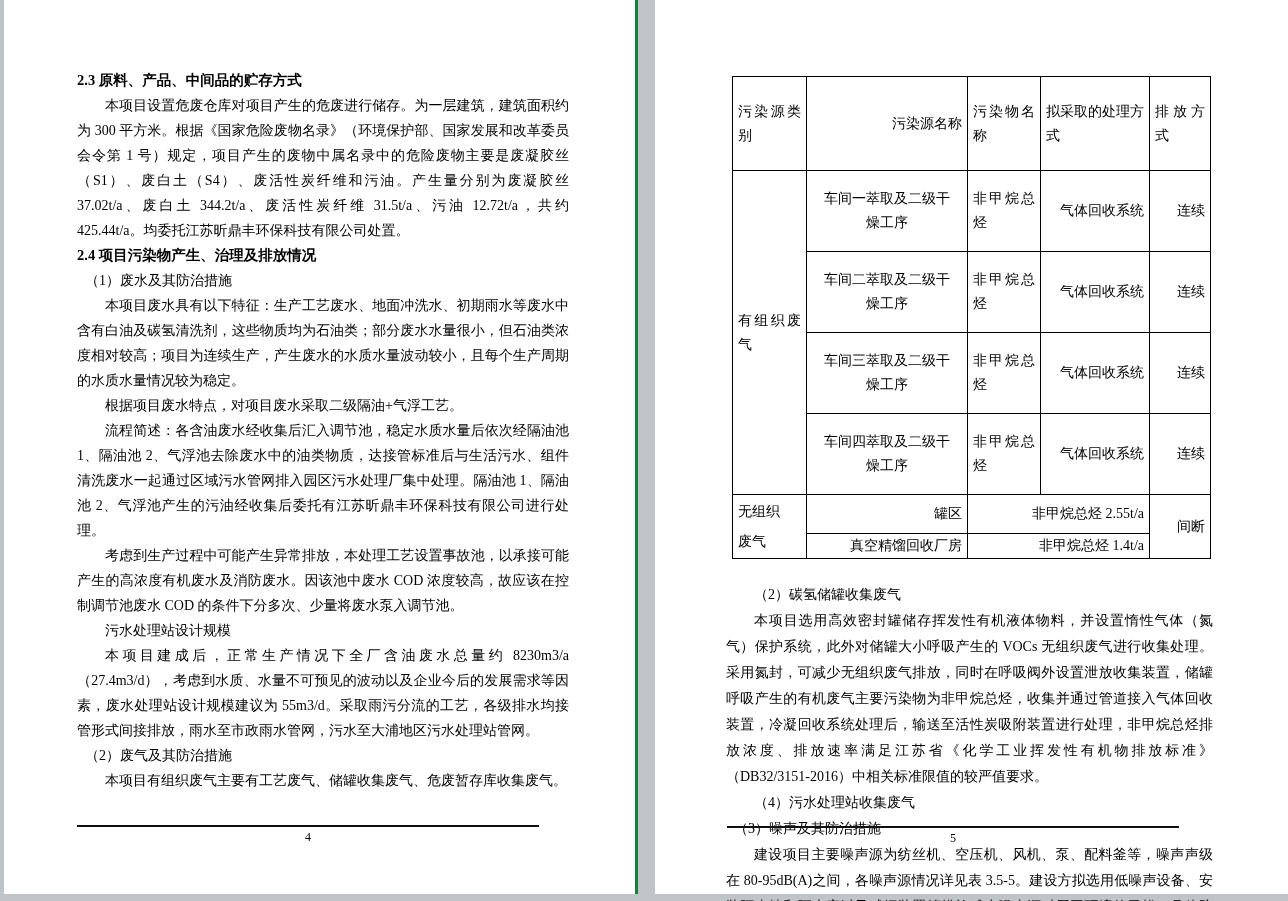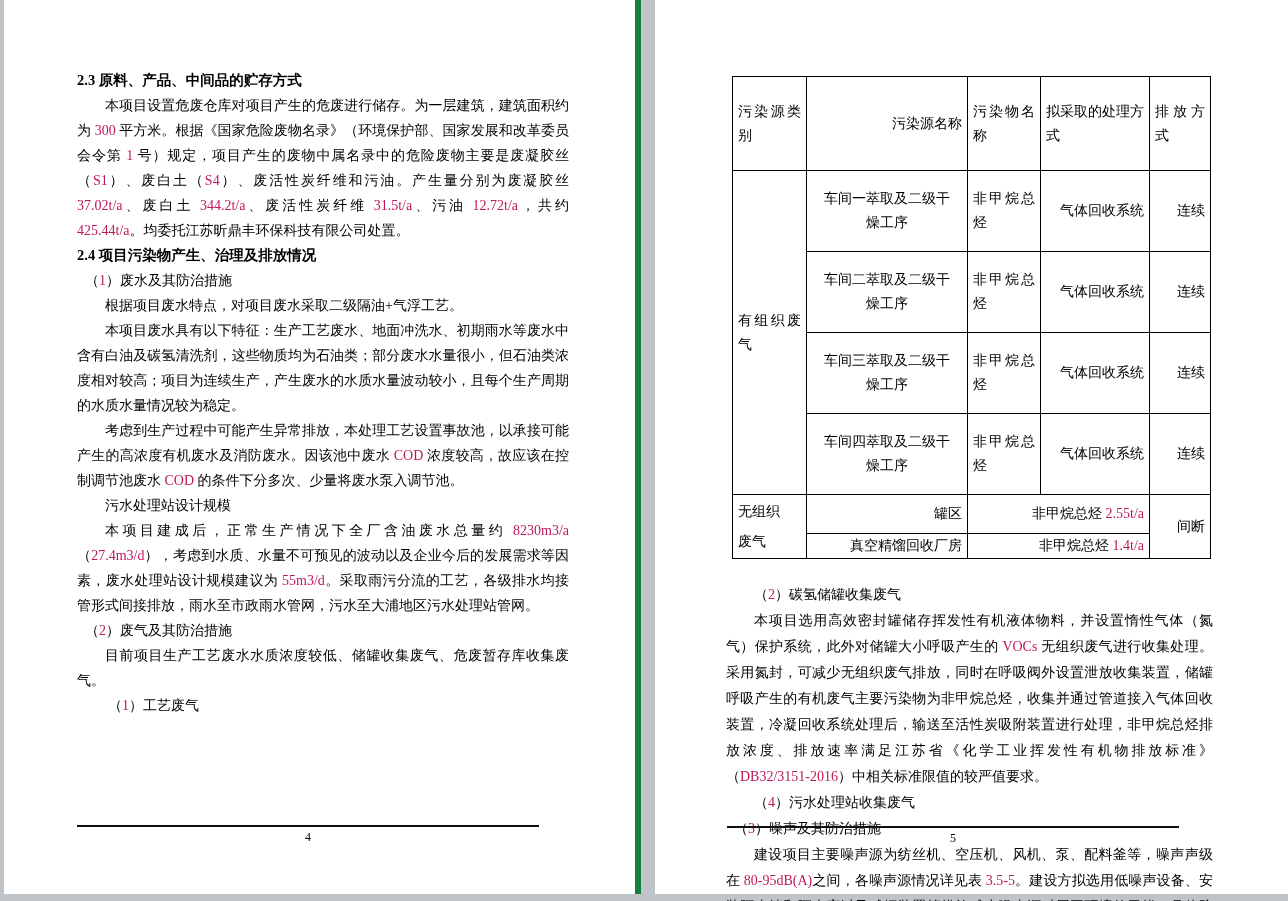--- a/index.html
+++ b/index.html
@@ -4,21 +4,21 @@
 <style>
   html,body { margin:0; padding:0; }
   body {
     width:1288px; height:901px; position:relative;
     background:#bfc4c8;
     font-family:"Liberation Serif","DejaVu Serif",serif;
     color:#000;
     overflow:hidden;
   }
   .page { position:absolute; top:0; height:894px; background:#ffffff; }
-  #page-left  { left:4px;  width:631px; border-right:6px solid #15803d; }
+  #page-left  { left:4px;  width:631px; border-right:3px solid #15803d; }
   #page-right { left:655px; width:633px; }
 
   
   .content-left {
     position:absolute; left:73px; top:68px; width:492px;
     font-size:14px; line-height:25px; text-align:justify;
   }
   .content-left p { margin:0; }
   .h-num { font-weight:bold; font-size:14.5px; text-align:left; }
   .indent { text-indent:2em; }
@@ -56,39 +56,39 @@
   
   .footer {
     position:absolute; text-align:center;
     font-size:12px; line-height:14px;
     border-top:2px solid #101010; padding-top:3px;
   }
   #footer-left  { left:73px; top:825px; width:462px; }
   #footer-right { left:72px; top:826px; width:452px; }
 
   
-  .lat { color:#be185d; }
+  .lat { color:#000000; }
 </style>
 </head>
 <body>
 
 <div class="page" id="page-left">
   <div class="content-left">
     <p class="h-num">2.3 原料、产品、中间品的贮存方式</p>
     <p class="indent">本项目设置危废仓库对项目产生的危废进行储存。为一层建筑，建筑面积约为 <span class="lat">300</span> 平方米。根据《国家危险废物名录》（环境保护部、国家发展和改革委员会令第 <span class="lat">1</span> 号）规定，项目产生的废物中属名录中的危险废物主要是废凝胶丝（<span class="lat">S1</span>）、废白土（<span class="lat">S4</span>）、废活性炭纤维和污油。产生量分别为废凝胶丝 <span class="lat">37.02t/a</span>、废白土 <span class="lat">344.2t/a</span>、废活性炭纤维 <span class="lat">31.5t/a</span>、污油 <span class="lat">12.72t/a</span>，共约 <span class="lat">425.44t/a</span>。均委托江苏昕鼎丰环保科技有限公司处置。</p>
     <p class="h-num">2.4 项目污染物产生、治理及排放情况</p>
     <p class="sub">（<span class="lat">1</span>）废水及其防治措施</p>
+    <p class="indent">本项目废水具有以下特征：生产工艺废水、地面冲洗水、初期雨水等废水中含有白油及碳氢清洗剂，这些物质均为石油类；部分废水水量很小，但石油类浓度相对较高；项目为连续生产，产生废水的水质水量波动较小，且每个生产周期的水质水量情况较为稳定。</p>
     <p class="indent">根据项目废水特点，对项目废水采取二级隔油+气浮工艺。</p>
-    <p class="indent">本项目废水具有以下特征：生产工艺废水、地面冲洗水、初期雨水等废水中含有白油及碳氢清洗剂，这些物质均为石油类；部分废水水量很小，但石油类浓度相对较高；项目为连续生产，产生废水的水质水量波动较小，且每个生产周期的水质水量情况较为稳定。</p>
+    <p class="indent">流程简述：各含油废水经收集后汇入调节池，稳定水质水量后依次经隔油池 <span class="lat">1</span>、隔油池 <span class="lat">2</span>、气浮池去除废水中的油类物质，达接管标准后与生活污水、组件清洗废水一起通过区域污水管网排入园区污水处理厂集中处理。隔油池 <span class="lat">1</span>、隔油池 <span class="lat">2</span>、气浮池产生的污油经收集后委托有江苏昕鼎丰环保科技有限公司进行处理。</p>
     <p class="indent">考虑到生产过程中可能产生异常排放，本处理工艺设置事故池，以承接可能产生的高浓度有机废水及消防废水。因该池中废水 <span class="lat">COD</span> 浓度较高，故应该在控制调节池废水 <span class="lat">COD</span> 的条件下分多次、少量将废水泵入调节池。</p>
     <p class="indent">污水处理站设计规模</p>
     <p class="indent">本项目建成后，正常生产情况下全厂含油废水总量约 <span class="lat">8230m3/a</span>（<span class="lat">27.4m3/d</span>），考虑到水质、水量不可预见的波动以及企业今后的发展需求等因素，废水处理站设计规模建议为 <span class="lat">55m3/d</span>。采取雨污分流的工艺，各级排水均接管形式间接排放，雨水至市政雨水管网，污水至大浦地区污水处理站管网。</p>
     <p class="sub">（<span class="lat">2</span>）废气及其防治措施</p>
-    <p class="indent">目前项目生产工艺废水水质浓度较低、储罐收集废气、危废暂存库收集废气。</p>
-    <p class="sub2">（<span class="lat">1</span>）工艺废气</p>
+    <p class="indent">本项目有组织废气主要有工艺废气、储罐收集废气、危废暂存库收集废气。</p>
   </div>
   <div class="footer" id="footer-left">
     <span>4</span>
   </div>
 </div>
 
 <div class="page" id="page-right">
   <div class="content-right">
 
     <table class="pollution">

